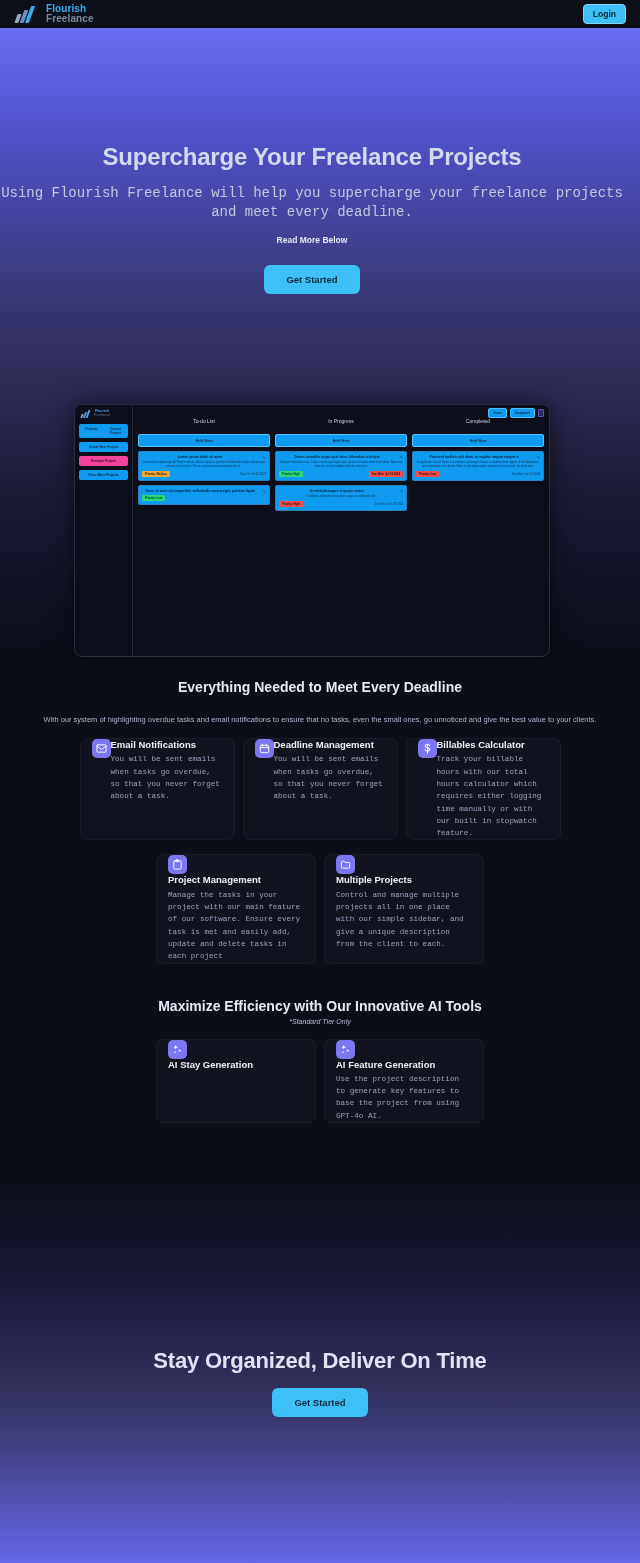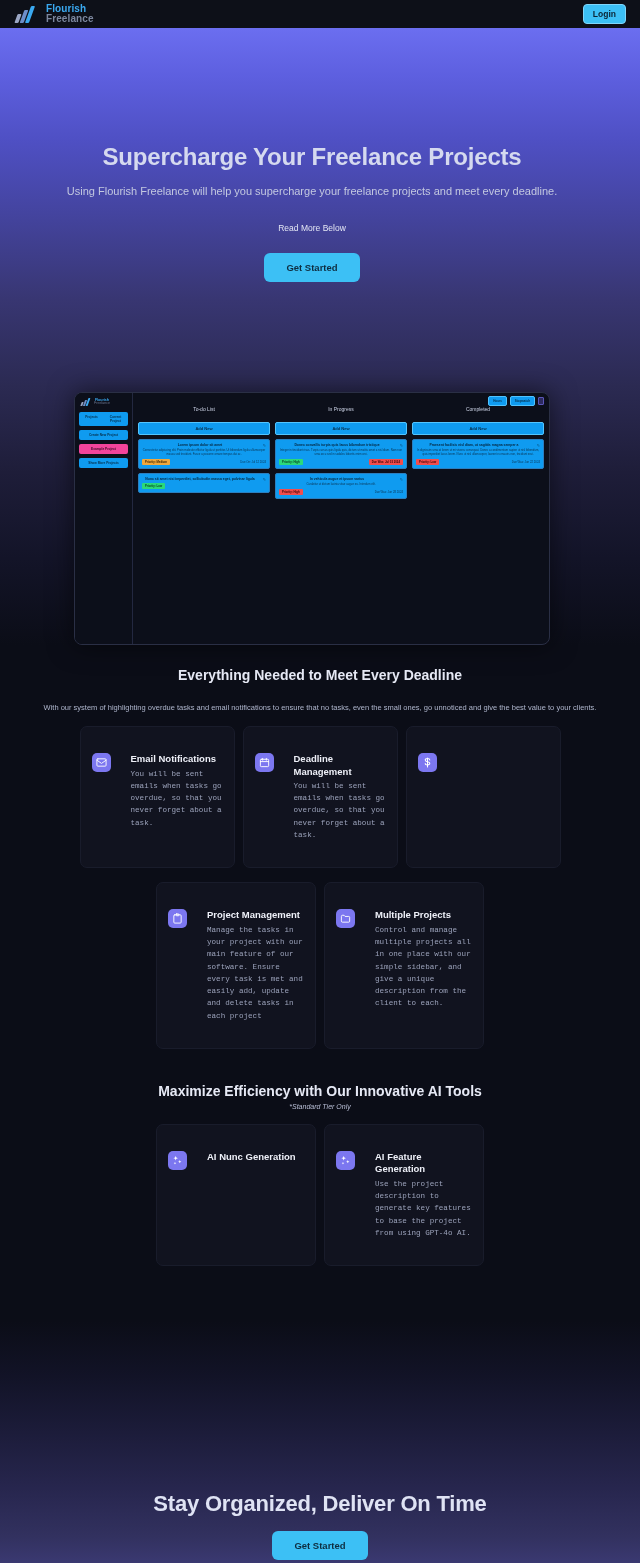--- a/index.html
+++ b/index.html
@@ -53,24 +53,24 @@
       #1e1d39 72%, #131428 86%, #0b0d17 100%);
     padding: 115px 16px 0 0;
     text-align: center;
     position: relative;
   }
   .hero h1 {
     font-size: 24px; font-weight: 700; color: #d5d9ef;
     letter-spacing: -0.2px; line-height: 1.2;
   }
   .hero .sub {
-    margin-top: 12px; font-size: 11px; color: #c3c8e0; line-height: 1.4;
+    margin-top: 12px; font-size: 14px; color: #c3c8e0; line-height: 1.4; font-family: Liberation Mono, monospace;
   }
   .hero .readmore {
-    margin-top: 24px; font-size: 8.5px; font-weight: 400; color: #e4e7f4;
+    margin-top: 12px; font-size: 8.5px; font-weight: 700; color: #e4e7f4;
     text-decoration: none; display: inline-block; cursor: pointer;
   }
   .cta-btn {
     margin-top: 18px; background: #3cc0f5; color: #0e2d40;
     border: none; border-radius: 6px; padding: 9px 22px;
     font-size: 9.5px; font-weight: 700; cursor: pointer; font-family: inherit;
   }
 
   
   .mock-wrap { padding: 110px 0 0 0; display: flex; justify-content: center; }
@@ -143,24 +143,24 @@
 
   
   .features { padding: 22px 0 0 0; text-align:center; background:#0b0d17; }
   .sec-title { font-size:14px; font-weight:700; color:#e6e9f5; }
   .sec-sub { font-size:7.5px; color:#aeb5cc; margin-top:20px; padding:0 12px; }
   .sec-note { font-size:7px; color:#b9bfd6; font-style:italic; margin-top:4px; }
 
   .row { display:flex; justify-content:center; gap:8px; margin-top:14px; padding:0 0; }
   .fcard {
     background:#11131f; border:1px solid #191c2b; border-radius:7px;
-    padding:26px 11px; text-align:left; display:flex; gap:20px; align-items:flex-start;
+    padding:0 11px; text-align:left; display:flex; gap:0; align-items:flex-start;
   }
   .fcard.w3 { width:155px; }
-  .fcard.w2 { width:160px; }
+  .fcard.w2 { width:160px;flex-direction:column; }
   .ico {
     width:19px; height:19px; border-radius:5px; background:#7c77f0;
     display:flex; align-items:center; justify-content:center; flex:none;
   }
   .ico svg { display:block; }
   .fc-body { flex:1; min-width:0; }
   .fc-title { font-size:9.5px; font-weight:700; color:#eef0f8; line-height:1.3; }
   .fc-text { font-size:7.6px; color:#9ba2ba; line-height:1.62; margin-top:2px;font-family:Liberation Mono, monospace; }
 
   
@@ -339,20 +339,24 @@
           <div class="fc-text">You will be sent emails when tasks go overdue, so that you never forget about a task.</div>
         </div>
       </div>
       <div class="fcard w3">
         <span class="ico">
           <svg width="11" height="11" viewBox="0 0 24 24" fill="none" stroke="#fff" stroke-width="2.2" stroke-linecap="round" stroke-linejoin="round">
               <path d="M12 2v20"></path>
               <path d="M17 6.5c0-2-2.2-3-5-3s-5 1-5 3.2S9 10 12 10.5s5 1.3 5 3.4-2.2 3.6-5 3.6-5-1.2-5-3.2"></path>
             </svg>
         </span>
+        <div class="fc-body">
+          <div class="fc-title">Billables Calculator</div>
+          <div class="fc-text">Track your billable hours with our total hours calculator which requires either logging time manually or with our built in stopwatch feature.</div>
+        </div>
       </div>
     </div>
 
     <div class="row">
       <div class="fcard w2">
         <span class="ico">
           <svg width="11" height="11" viewBox="0 0 24 24" fill="none" stroke="#fff" stroke-width="2" stroke-linecap="round" stroke-linejoin="round">
               <rect x="4" y="4" width="16" height="18" rx="2"></rect>
               <rect x="9" y="2" width="6" height="4" rx="1"></rect>
             </svg>
@@ -381,21 +385,21 @@
       <div class="row">
         <div class="fcard w2">
           <span class="ico">
             <svg width="11" height="11" viewBox="0 0 24 24" fill="#fff">
                 <path d="M8 2l1.4 3.6L13 7l-3.6 1.4L8 12l-1.4-3.6L3 7l3.6-1.4z"></path>
                 <path d="M17 11l1 2.6 2.6 1-2.6 1-1 2.6-1-2.6-2.6-1 2.6-1z"></path>
                 <path d="M6.5 15l.8 2 2 .8-2 .8-.8 2-.8-2-2-.8 2-.8z"></path>
               </svg>
           </span>
           <div class="fc-body">
-            <div class="fc-title">AI Nunc Generation</div>
+            <div class="fc-title">AI Stay Generation</div>
           </div>
         </div>
         <div class="fcard w2">
           <span class="ico">
             <svg width="11" height="11" viewBox="0 0 24 24" fill="#fff">
                 <path d="M8 2l1.4 3.6L13 7l-3.6 1.4L8 12l-1.4-3.6L3 7l3.6-1.4z"></path>
                 <path d="M17 11l1 2.6 2.6 1-2.6 1-1 2.6-1-2.6-2.6-1 2.6-1z"></path>
                 <path d="M6.5 15l.8 2 2 .8-2 .8-.8 2-.8-2-2-.8 2-.8z"></path>
               </svg>
           </span>

